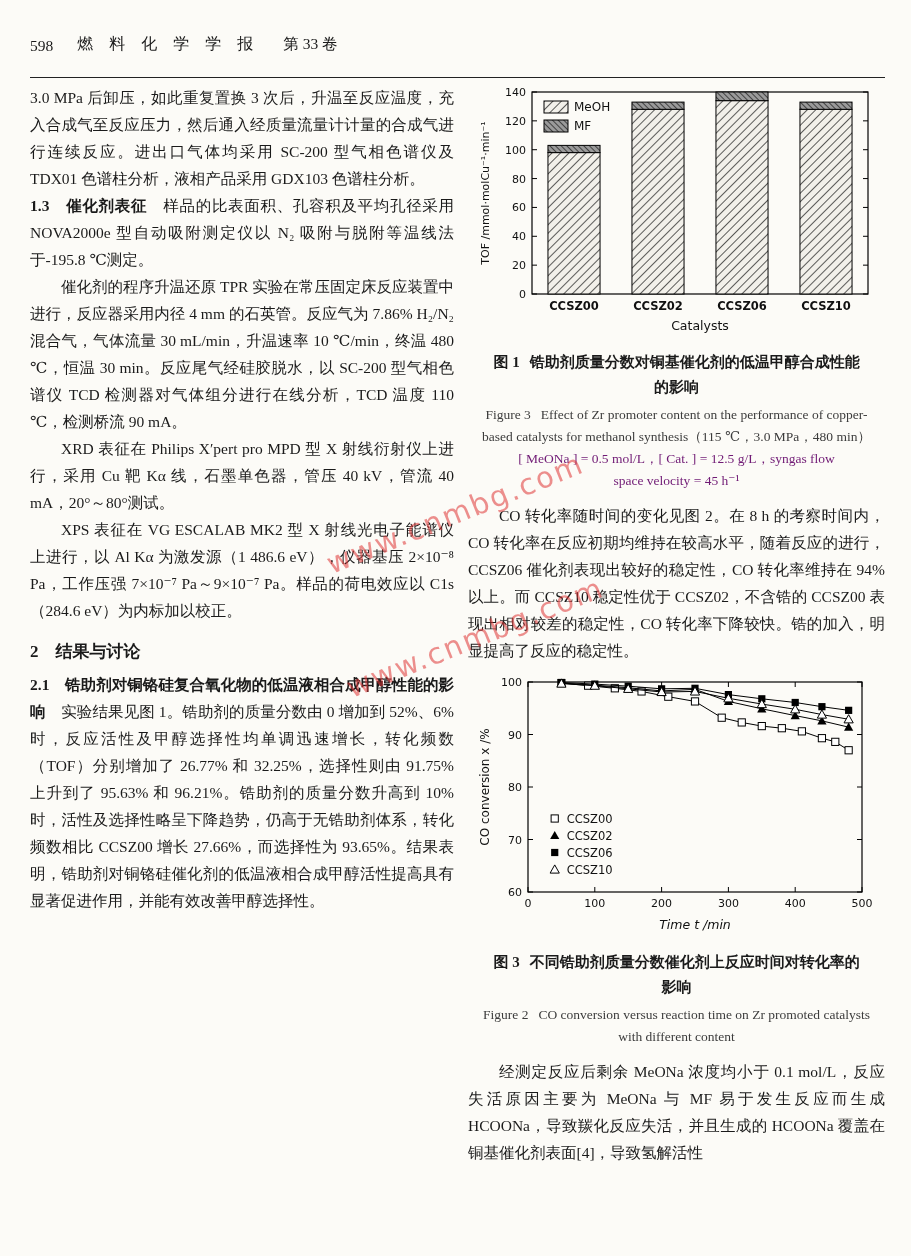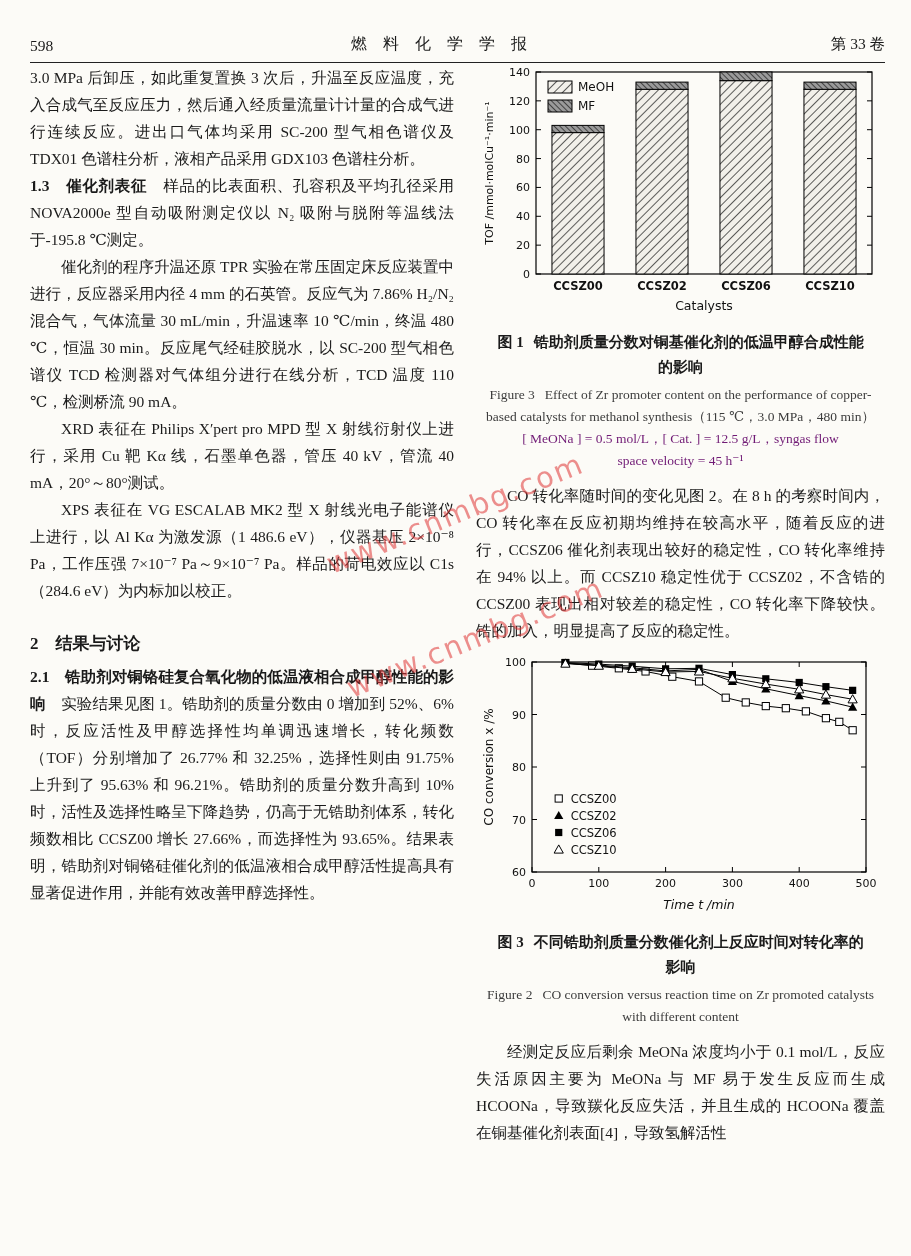--- a/index.html
+++ b/index.html
@@ -2,34 +2,34 @@
 <html><head>
 <meta charset="utf-8">
 <style>
   * { margin:0; padding:0; box-sizing:border-box; }
   body { background:#888; font-family:"Liberation Serif","DejaVu Serif",serif; }
   .page { position:relative; width:911px; height:1256px; background:#fcfbf7; overflow:hidden;
           color:#1a1a1a; margin:0 auto; }
 
   
   .page-header { position:absolute; top:34px; left:30px; right:26px;
-                 display:flex; justify-content:space-between; align-items:flex-end;
-                 border-bottom:1.5px solid #222; padding-bottom:7px; font-size:15.5px;gap:24px; }
+                 display:flex; justify-content:flex-start; align-items:flex-end;
+                 border-bottom:1.5px solid #222; padding-bottom:22px; font-size:15.5px;gap:24px; }
   .page-header .journal { letter-spacing:6px; font-size:16px; }
 
   
-  .content { position:absolute; top:64px; left:30px; right:26px; display:flex; gap:22px; }
+  .content { position:absolute; top:84px; left:30px; right:26px; display:flex; gap:14px; }
   .col { font-size:15.5px; line-height:27px; text-align:justify; }
   .col-left  { width:424px; }
   .col-right { flex:1; }
 
   .col p { text-indent:2em; }
   .col p.noindent { text-indent:0; }
   .lead-bold { font-weight:bold; }
-  h2.sec { font-size:17px; font-weight:bold; margin:26px 0 6px 0; text-indent:0; }
+  h2.sec { font-size:17px; font-weight:bold; margin:14px 0 6px 0; text-indent:0; }
 
   
   figure { margin:0 0 6px 0; }
   .chart { width:402px; margin:0 auto; }
   .cap-cn  { text-align:center; font-weight:bold; font-size:15px; line-height:25px;
              margin:6px 18px 4px 18px; }
   .cap-en  { text-align:center; font-size:13.5px; line-height:22px; color:#3c3c3c;
              margin:2px 10px 0 10px; }
   .cap-cond{ text-align:center; font-size:13.5px; line-height:22px; color:#701a75; }
   .cap-label { margin-right:10px;text-align:center; }

